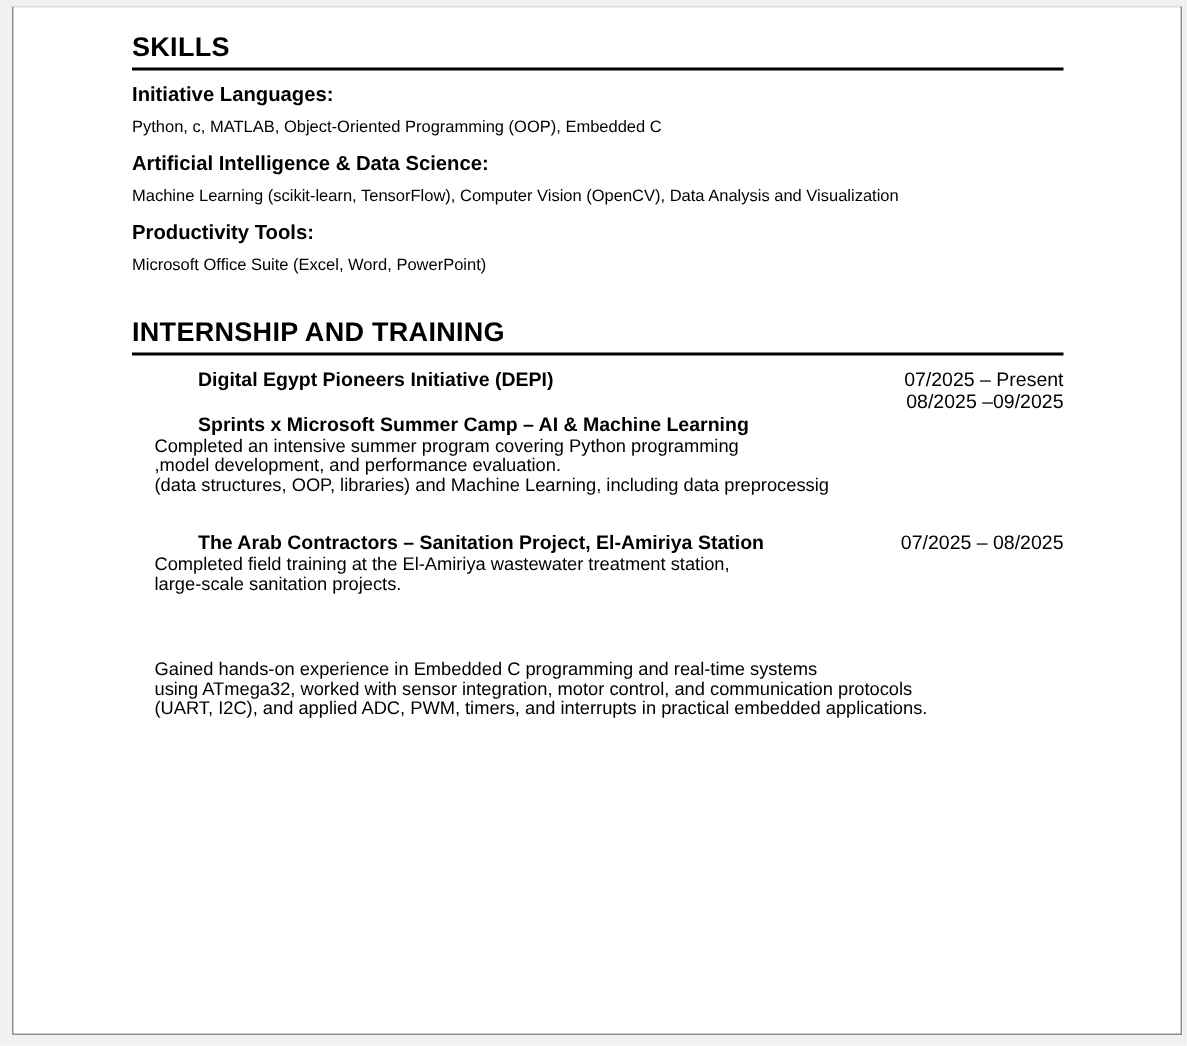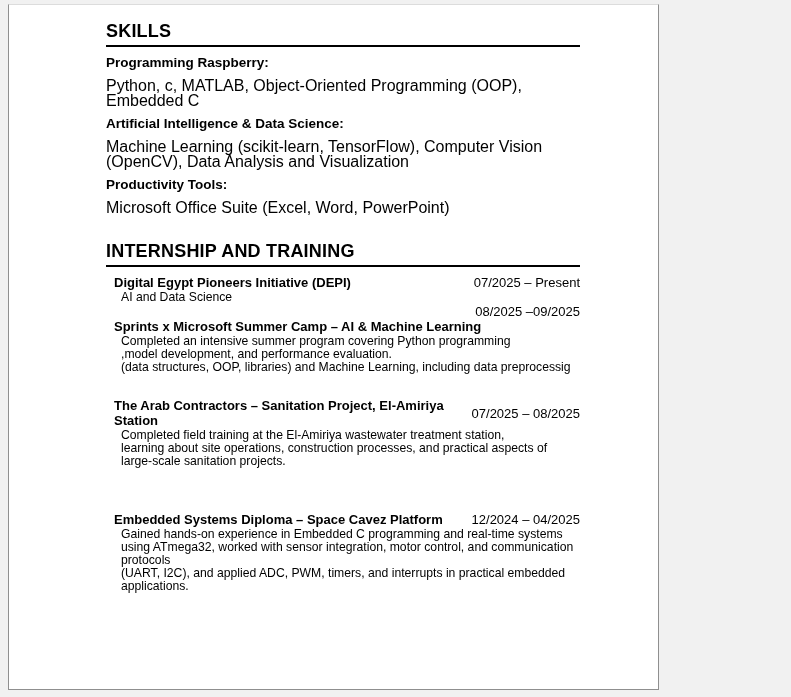--- a/index.html
+++ b/index.html
@@ -9,27 +9,26 @@
     height: 697px;
     background: #f1f1f1;
     font-family: "Liberation Sans", sans-serif;
     color: #000;
     overflow: hidden;
   }
   .page {
     position: absolute;
     left: 8px;
     top: 4px;
-    width: 651px;
+    width: 780px;
     height: 686px;
     background: #ffffff;
     border: 1px solid #8f8f8f;
     border-top-color: #dcdcdc;
     box-sizing: border-box;
-    padding-left: 18px;
   }
   .content {
     padding: 16px 78px 0 79px;
   }
   .sec-title {
     font-size: 18px;
     line-height: 21px;
     font-weight: bold;
     margin: 0;
     letter-spacing: 0.2px;
@@ -39,36 +38,37 @@
     background: #000;
     margin-top: 3px;
   }
   .skills-sec .skill-label {
     font-weight: bold;
     font-size: 13.5px;
     line-height: 15px;
     margin: 8px 0 0 0;
   }
   .skills-sec .skill-value {
-    font-size: 16px;
+    font-size: 11px;
     line-height: 15px;
     margin: 8px 0 0 0;
   }
   .internship-sec {
     margin-top: 26px;
   }
   .entries {
     margin-left: 8px;
   }
   .entry-head {
     display: flex;
     justify-content: space-between;
     align-items: center;
     font-size: 13px;
     line-height: 15px;
+    margin-left: 36px;
   }
   .entry-title {
     font-weight: bold;
   }
   .entry-date {
     font-weight: normal;
     font-size: 13px;
     white-space: nowrap;
   }
   .entry-line {
@@ -99,21 +99,21 @@
 </head>
 <body>
 
 <div class="page">
   <div class="content">
 
     <section class="skills-sec">
       <h2 class="sec-title">SKILLS</h2>
       <div class="rule"></div>
 
-      <p class="skill-label">Programming Raspberry:</p>
+      <p class="skill-label">Initiative Languages:</p>
       <p class="skill-value">Python, c, MATLAB, Object-Oriented Programming (OOP), Embedded C</p>
 
       <p class="skill-label">Artificial Intelligence &amp; Data Science:</p>
       <p class="skill-value">Machine Learning (scikit-learn, TensorFlow), Computer Vision (OpenCV), Data Analysis and Visualization</p>
 
 
       <p class="skill-label">Productivity Tools:</p>
       <p class="skill-value">Microsoft Office Suite (Excel, Word, PowerPoint)</p>
     </section>
 
@@ -121,21 +121,20 @@
       <h2 class="sec-title">INTERNSHIP AND TRAINING</h2>
       <div class="rule"></div>
 
       <div class="entries">
 
         <div class="entry entry-depi">
           <div class="entry-head">
             <span class="entry-title">Digital Egypt Pioneers Initiative (DEPI)</span>
             <span class="entry-date">07/2025 – Present</span>
           </div>
-          <p class="entry-line">AI and Data Science</p>
         </div>
 
         <div class="date-solo">
           <span class="entry-date">08/2025 –09/2025</span>
         </div>
 
         <div class="entry entry-sprints">
           <div class="entry-head">
             <span class="entry-title">Sprints x Microsoft Summer Camp – AI &amp; Machine Learning</span>
           </div>
@@ -143,29 +142,24 @@
           <p class="entry-line">,model development, and performance evaluation.</p>
           <p class="entry-line">(data structures, OOP, libraries) and Machine Learning, including data preprocessig</p>
         </div>
 
         <div class="entry entry-arab">
           <div class="entry-head">
             <span class="entry-title">The Arab Contractors – Sanitation Project, El-Amiriya Station</span>
             <span class="entry-date">07/2025 – 08/2025</span>
           </div>
           <p class="entry-line">Completed field training at the El-Amiriya wastewater treatment station,</p>
-          <p class="entry-line">learning about site operations, construction processes, and practical aspects of</p>
           <p class="entry-line">large-scale sanitation projects.</p>
         </div>
 
         <div class="entry entry-embedded">
-          <div class="entry-head">
-            <span class="entry-title">Embedded Systems Diploma – Space Cavez Platform</span>
-            <span class="entry-date">12/2024 – 04/2025</span>
-          </div>
           <p class="entry-line">Gained hands-on experience in Embedded C programming and real-time systems</p>
           <p class="entry-line">using ATmega32, worked with sensor integration, motor control, and communication protocols</p>
           <p class="entry-line">(UART, I2C), and applied ADC, PWM, timers, and interrupts in practical embedded applications.</p>
         </div>
 
       </div>
     </section>
 
   </div>
 </div>

